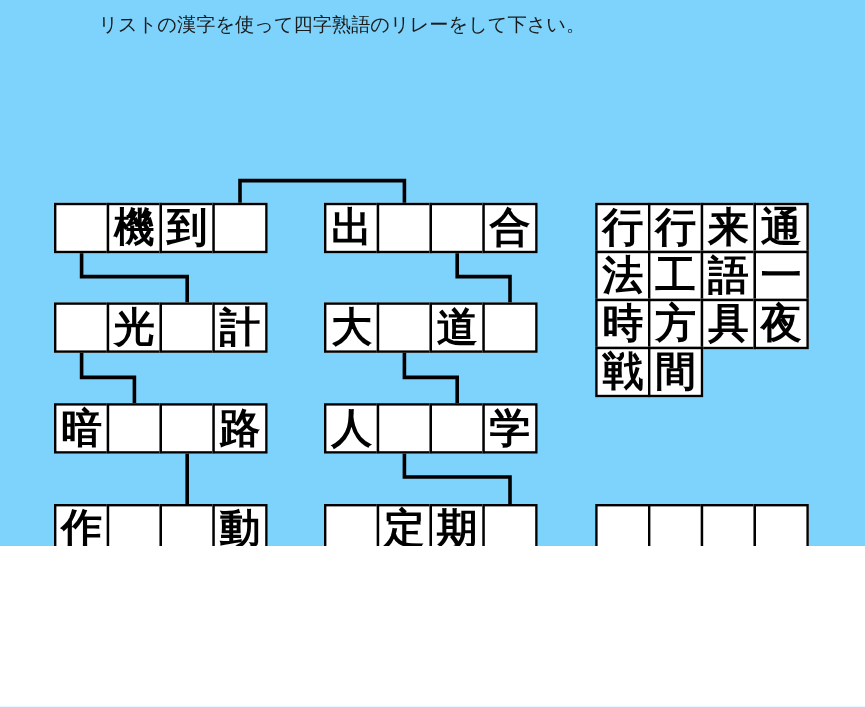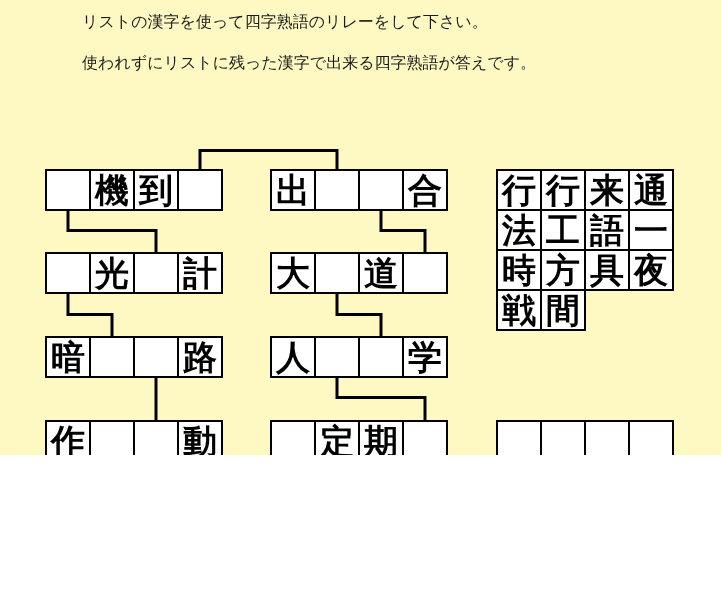--- a/index.html
+++ b/index.html
@@ -1,20 +1,20 @@
 <!DOCTYPE html>
 <html><head>
 <meta charset="utf-8">
 <style>
   html, body { margin: 0; padding: 0; background: #ffffff; }
   .canvas {
     position: relative;
     width: 721px;
     height: 455px;
-    background: #fef9c3;
+    background: #7dd3fc;
     overflow: hidden;
     font-family: "Liberation Sans", sans-serif;
   }
   .instructions {
     position: absolute;
     left: 82px;
     top: 12px;
     color: #1a1a1a;
     font-family: "Liberation Serif", serif;
     font-size: 16px;
@@ -51,21 +51,20 @@
   }
   .cell:first-child { margin-left: 0; }
 </style>
 </head>
 <body>
 
 <div class="canvas">
 
   <div class="instructions">
     <p>リストの漢字を使って四字熟語のリレーをして下さい。</p>
-    <p>使われずにリストに残った漢字で出来る四字熟語が答えです。</p>
   </div>
 
   <svg class="connector-svg" width="721" height="589" viewBox="0 0 721 589">
     <g fill="none" stroke="#000000" stroke-width="3">
       <polyline points="200,170 200,150.5 337,150.5 337,170"></polyline>
       <polyline points="68,210 68,230.5 156,230.5 156,253"></polyline>
       <polyline points="381,210 381,230.5 425,230.5 425,253"></polyline>
       <polyline points="68,293 68,314.5 112,314.5 112,337"></polyline>
       <polyline points="337,293 337,314.5 381,314.5 381,337"></polyline>
       <polyline points="156,377 156,421"></polyline>

